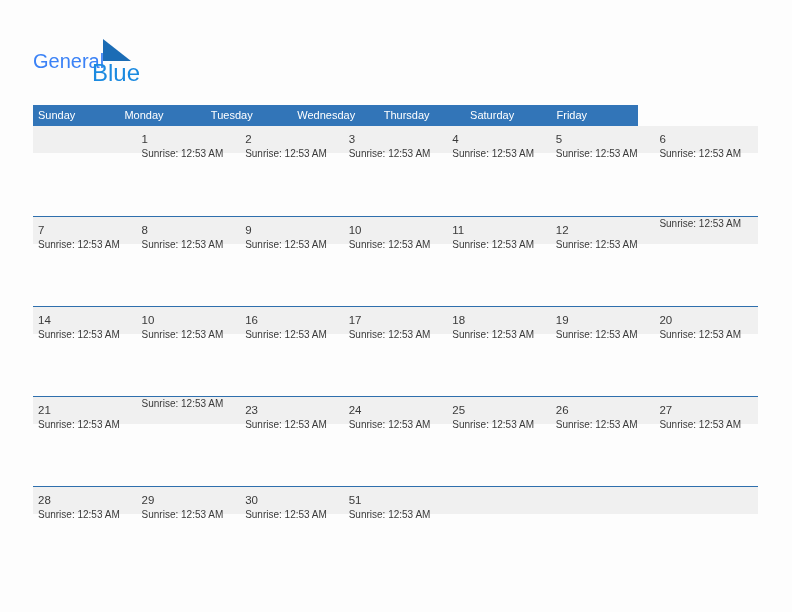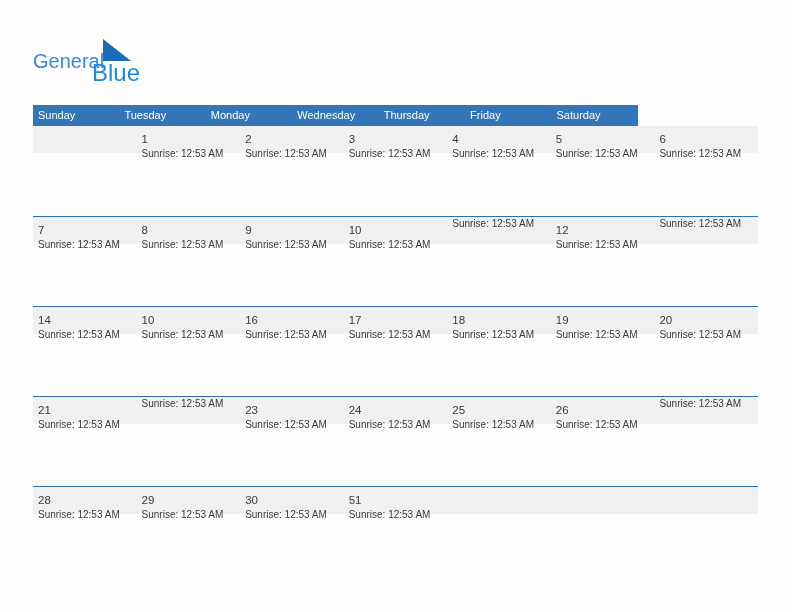--- a/index.html
+++ b/index.html
@@ -170,26 +170,26 @@
     <span id="logo-triangle"></span>
     <span id="logo-blue">Blue</span>
   </div>
 
 
 </div>
 
 <div id="calendar">
   <div id="weekday-header">
       <div class="weekday-cell">Sunday</div>
+      <div class="weekday-cell">Monday</div>
       <div class="weekday-cell">Tuesday</div>
-      <div class="weekday-cell">Monday</div>
       <div class="weekday-cell">Wednesday</div>
       <div class="weekday-cell">Thursday</div>
+      <div class="weekday-cell">Saturday</div>
       <div class="weekday-cell">Friday</div>
-      <div class="weekday-cell">Saturday</div>
     </div>
   <div id="weeks-container">
       <div class="week-row">
         <div class="week-band"></div>
         <div class="day-cells">
           <div class="day-cell empty">
             <div class="day-number"></div>
             <div class="day-sunrise"></div>
           </div>
           <div class="day-cell">
@@ -231,20 +231,21 @@
           </div>
           <div class="day-cell">
             <div class="day-number">9</div>
             <div class="day-sunrise">Sunrise: 12:53 AM</div>
           </div>
           <div class="day-cell">
             <div class="day-number">10</div>
             <div class="day-sunrise">Sunrise: 12:53 AM</div>
           </div>
           <div class="day-cell">
+            <div class="day-number">11</div>
             <div class="day-sunrise">Sunrise: 12:53 AM</div>
           </div>
           <div class="day-cell">
             <div class="day-number">12</div>
             <div class="day-sunrise">Sunrise: 12:53 AM</div>
           </div>
           <div class="day-cell">
             <div class="day-sunrise">Sunrise: 12:53 AM</div>
           </div>
         </div>
@@ -302,20 +303,21 @@
           </div>
           <div class="day-cell">
             <div class="day-number">25</div>
             <div class="day-sunrise">Sunrise: 12:53 AM</div>
           </div>
           <div class="day-cell">
             <div class="day-number">26</div>
             <div class="day-sunrise">Sunrise: 12:53 AM</div>
           </div>
           <div class="day-cell">
+            <div class="day-number">27</div>
             <div class="day-sunrise">Sunrise: 12:53 AM</div>
           </div>
         </div>
       </div>
       <div class="week-row sep">
         <div class="week-band"></div>
         <div class="day-cells">
           <div class="day-cell">
             <div class="day-number">28</div>
             <div class="day-sunrise">Sunrise: 12:53 AM</div>

